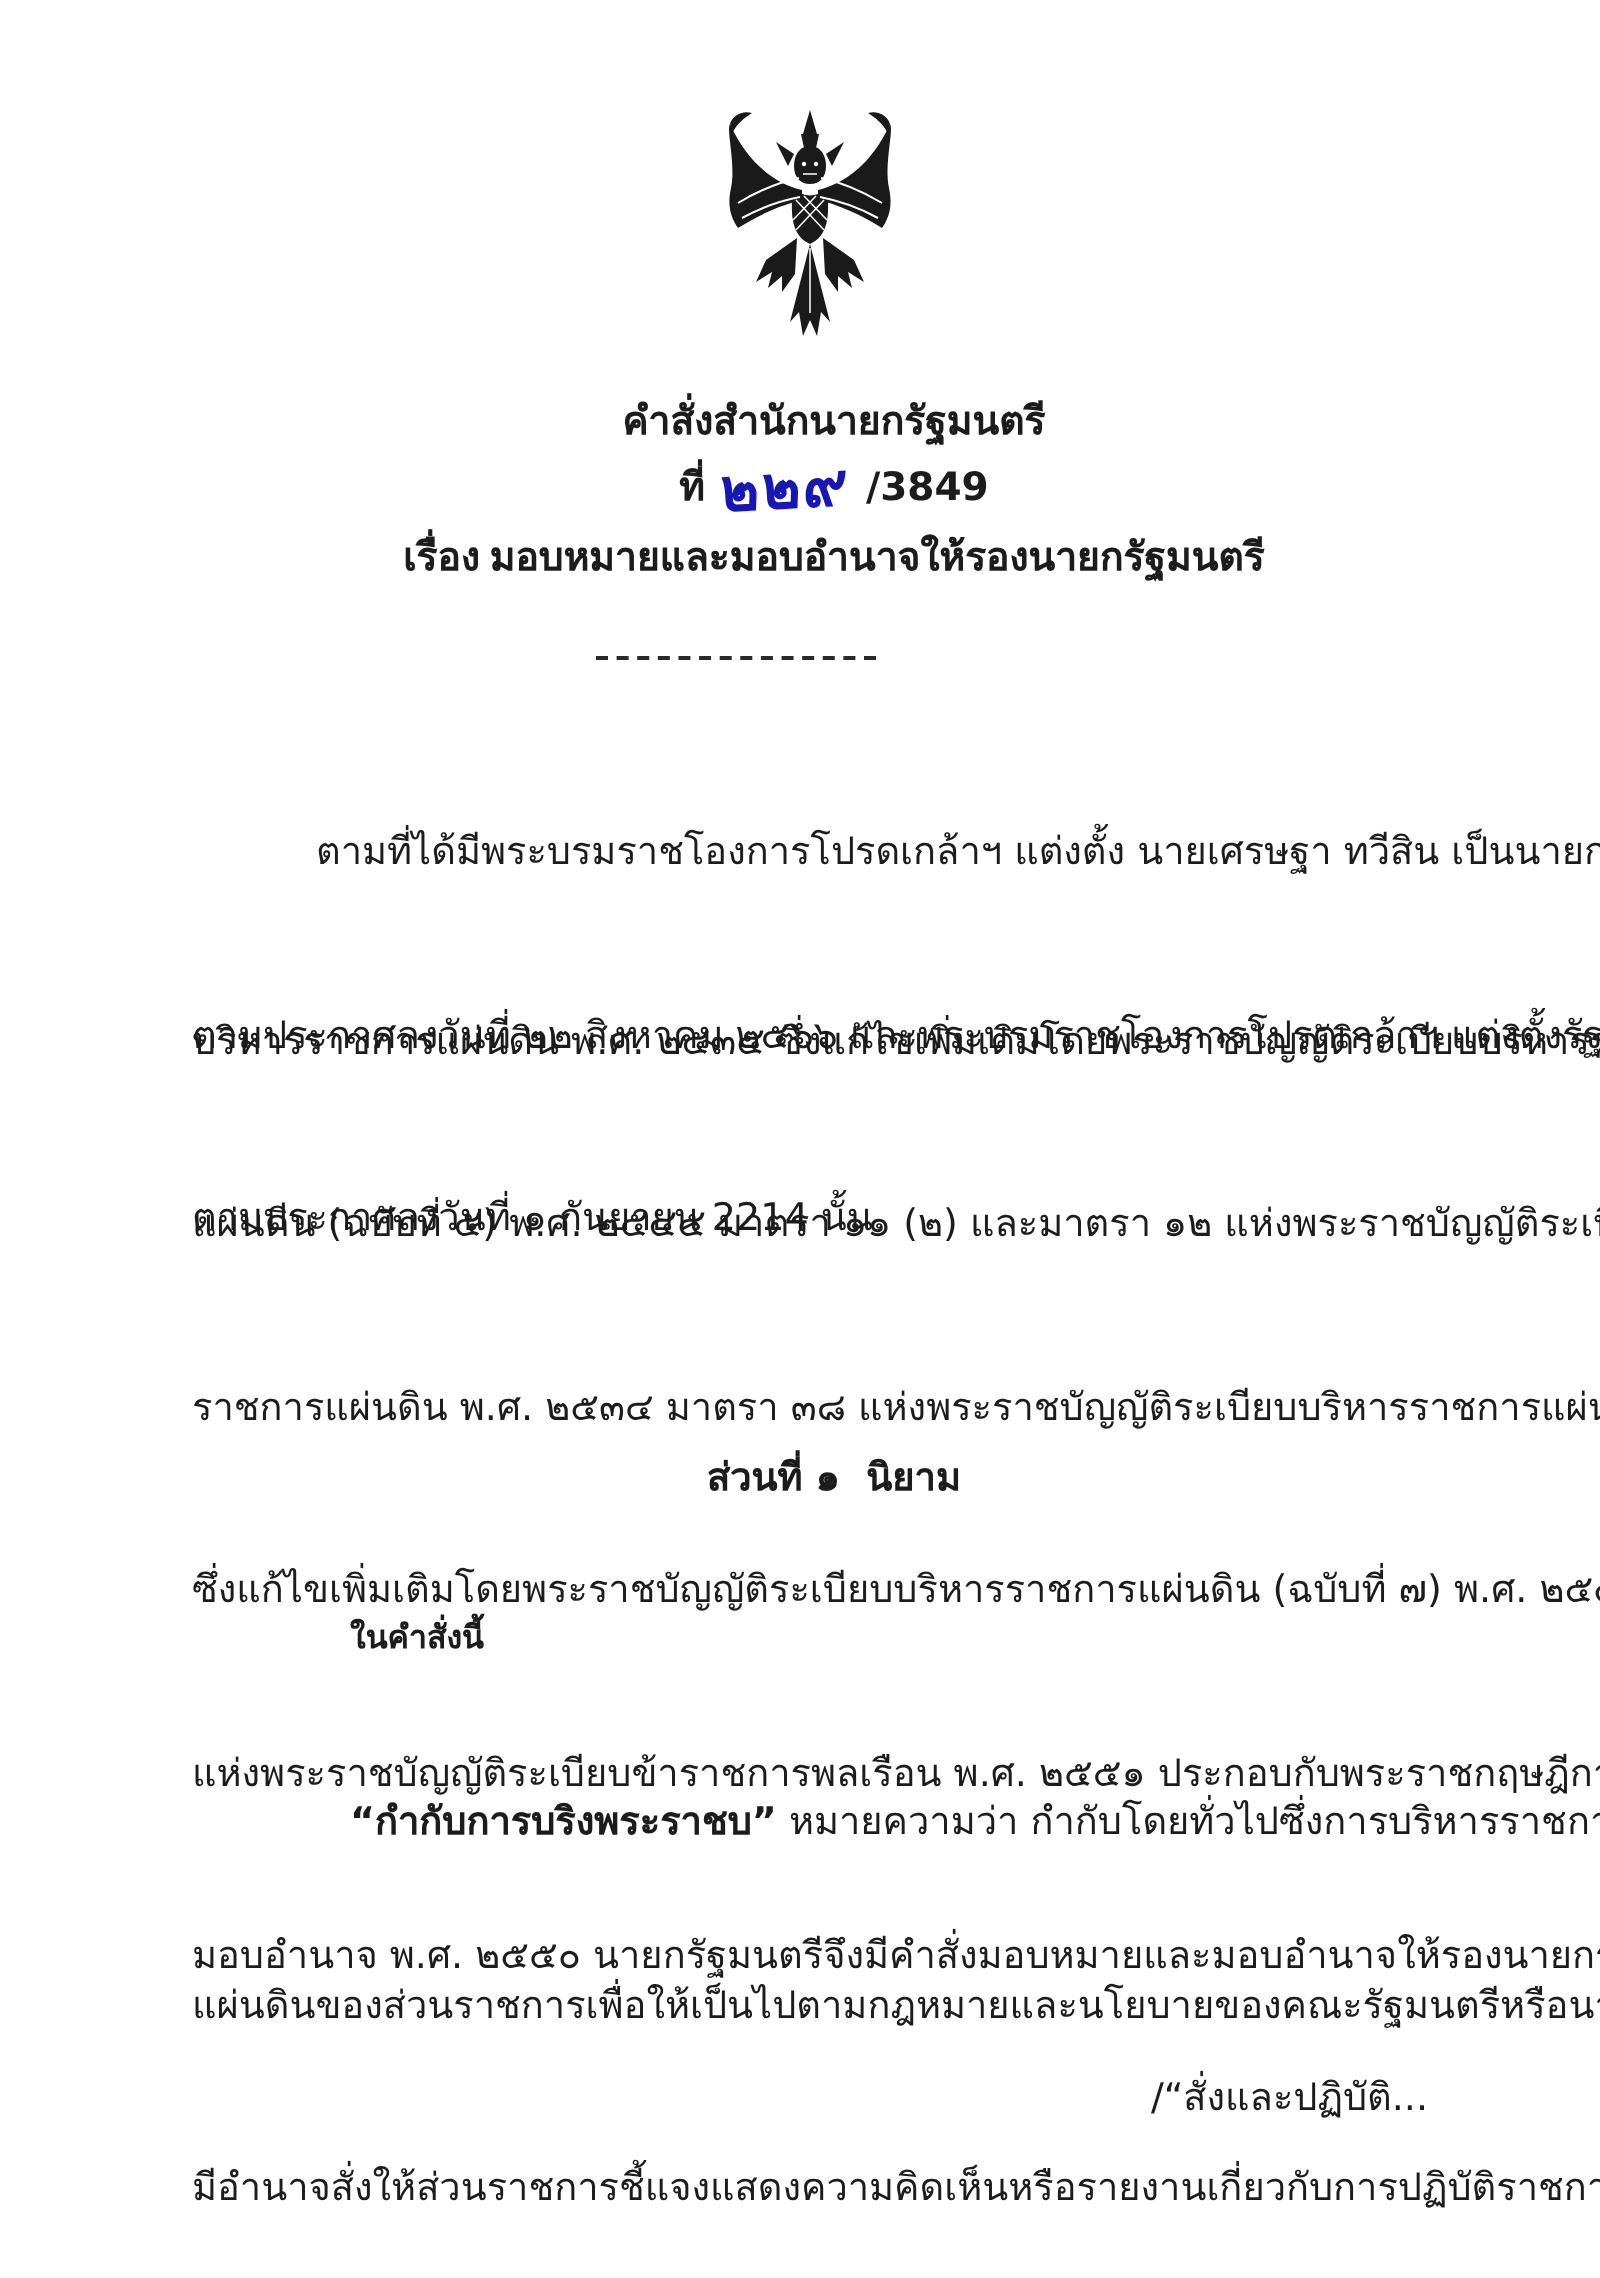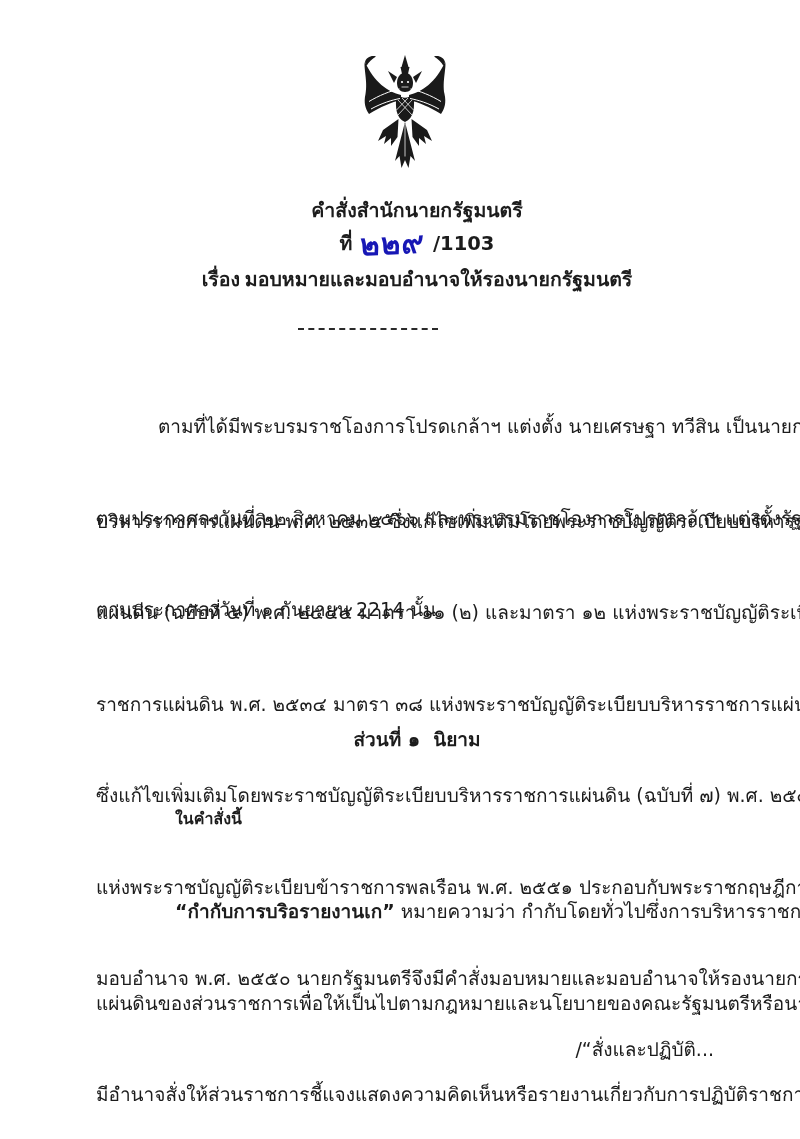--- a/index.html
+++ b/index.html
@@ -84,21 +84,21 @@
       </g>
       <g fill="#ffffff">
         <circle cx="104" cy="56" r="2.2"></circle>
         <circle cx="116" cy="56" r="2.2"></circle>
       </g>
     </svg>
   </div>
 
   <div class="abs center title b">คำสั่งสำนักนายกรัฐมนตรี</div>
 
-  <div class="abs center docno b"><span>ที่</span><span class="hand">๒๒๙</span><span>/1103</span></div>
+  <div class="abs center docno b"><span>ที่</span><span class="hand">๒๒๙</span><span>/3849</span></div>
 
   <div class="abs center subject1 b">เรื่อง  มอบหมายและมอบอำนาจให้รองนายกรัฐมนตรี</div>
 
   <div class="abs dashes"></div>
 
   <div class="abs bodyblock para1 t19">
     <div class="ln indent">ตามที่ได้มีพระบรมราชโองการโปรดเกล้าฯ แต่งตั้ง นายเศรษฐา ทวีสิน เป็นนายกรัฐมนตรี</div>
     <div class="ln">ตามประกาศลงวันที่ ๒๒ สิงหาคม ๒๕๖๖ และพระบรมราชโองการโปรดเกล้าฯ แต่งตั้งรัฐมนตรี</div>
     <div class="ln">ตามประกาศลงวันที่ ๑ กันยายน 2214 นั้น</div>
   </div>
@@ -113,21 +113,21 @@
     
     
     
   </div>
 
   <div class="abs center sechead b t19">ส่วนที่ ๑  นิยาม</div>
 
   <div class="abs inorder b">ในคำสั่งนี้</div>
 
   <div class="abs bodyblock defpara t19">
-    <div class="ln indent"><span class="b">“กำกับการบริอรายงานเก”</span><span> หมายความว่า  กำกับโดยทั่วไปซึ่งการบริหารราชการ</span></div>
+    <div class="ln indent"><span class="b">“กำกับการบริงพระราชบ”</span><span> หมายความว่า  กำกับโดยทั่วไปซึ่งการบริหารราชการ</span></div>
     <div class="ln">แผ่นดินของส่วนราชการเพื่อให้เป็นไปตามกฎหมายและนโยบายของคณะรัฐมนตรีหรือนายกรัฐมนตรี</div>
     <div class="ln">มีอำนาจสั่งให้ส่วนราชการชี้แจงแสดงความคิดเห็นหรือรายงานเกี่ยวกับการปฏิบัติราชการหรือ</div>
     
     
     
     
   </div>
 
   <div class="abs footer">/“สั่งและปฏิบัติ...</div>
 

